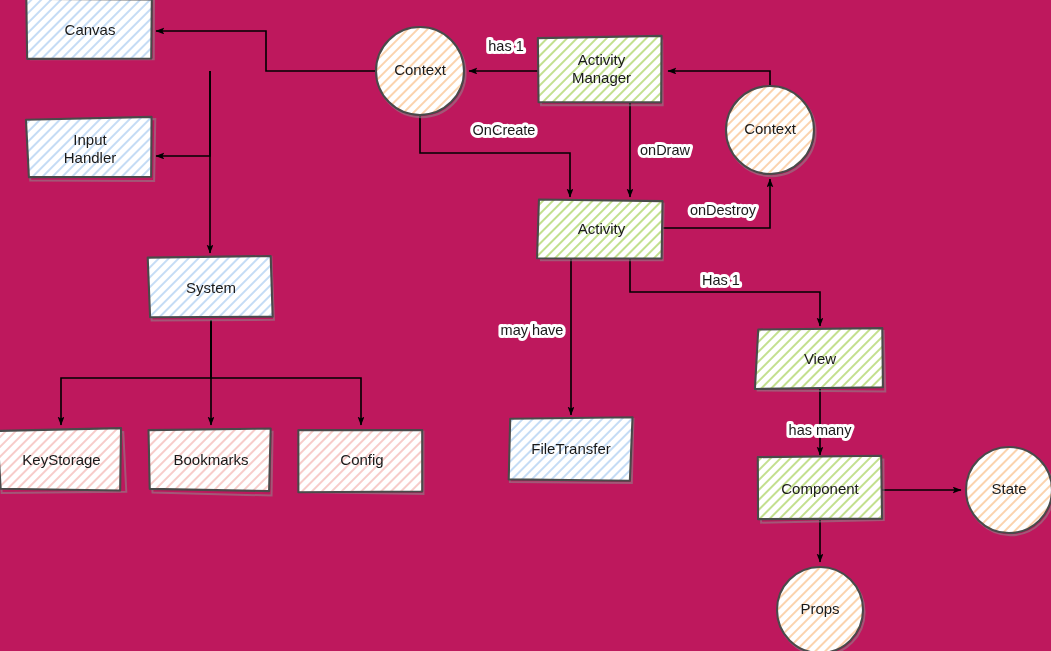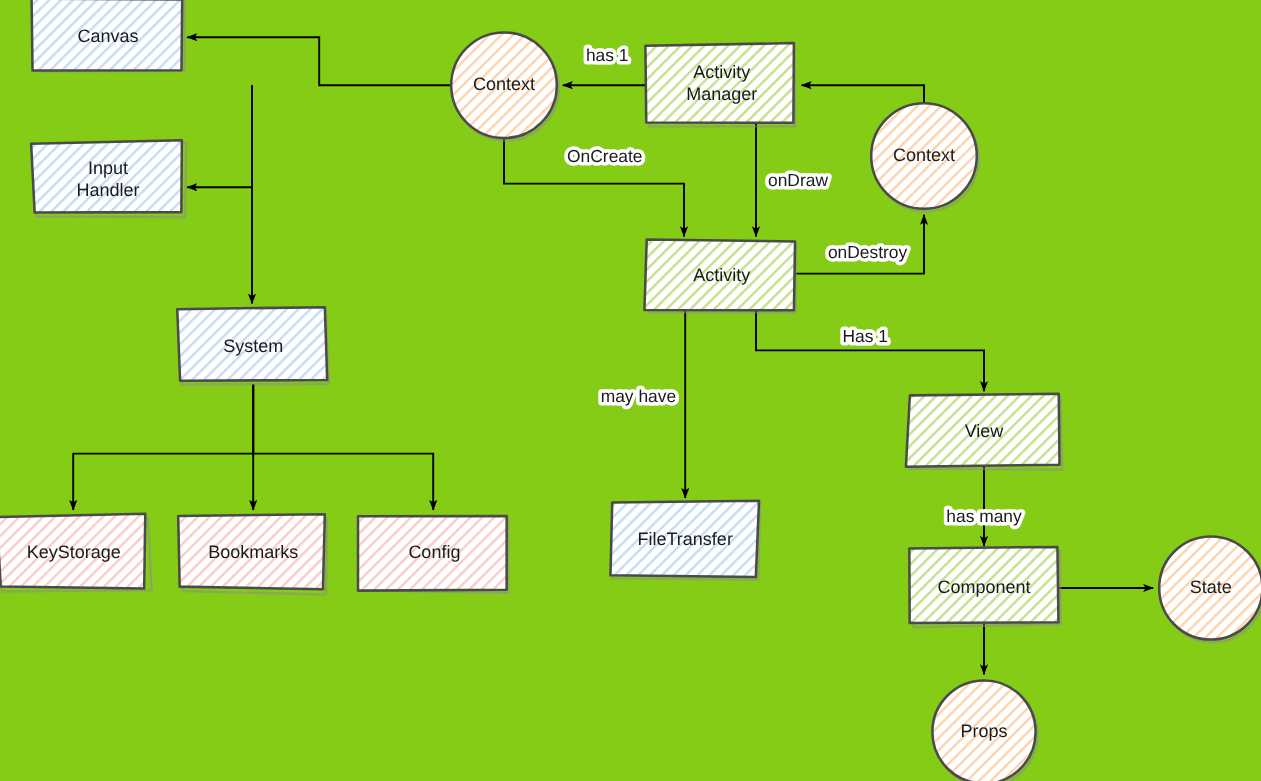--- a/index.html
+++ b/index.html
@@ -8,21 +8,21 @@
     padding: 0;
     background: #ffffff;
   }
   body {
     font-family: "Liberation Sans", sans-serif;
   }
   #diagram-root {
     position: relative;
     width: 1051px;
     height: 651px;
-    background: #84cc16;
+    background: #be185d;
     overflow: hidden;
   }
   svg#diagram-svg {
     position: absolute;
     top: 0;
     left: 0;
     width: 1051px;
     height: 651px;
     display: block;
   }

